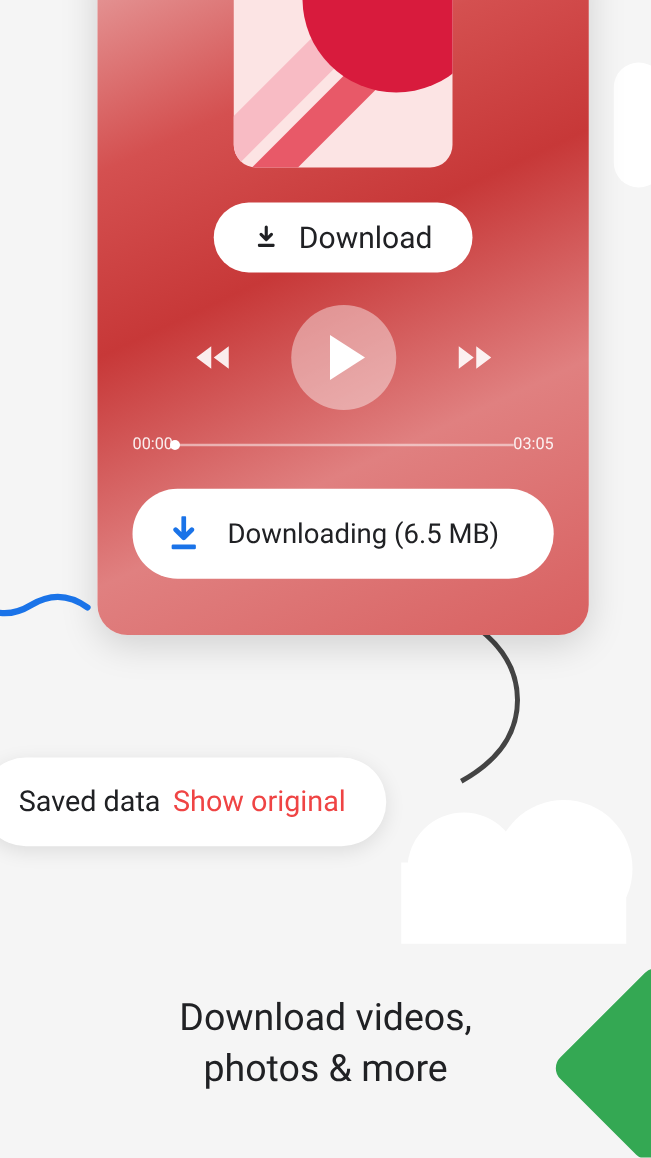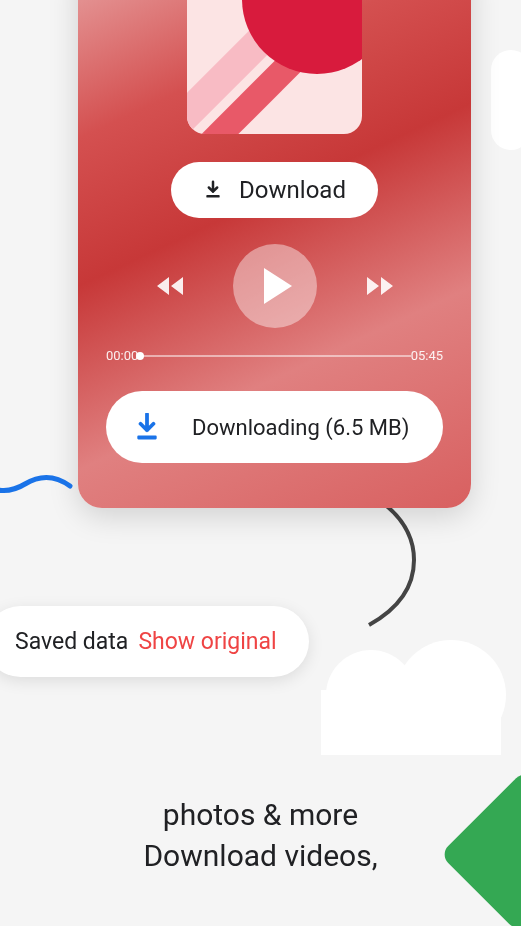--- a/index.html
+++ b/index.html
@@ -191,21 +191,21 @@
       background: white;
       border-radius: 50%;
     }
     
     .downloading-pill {
       background: white;
       border-radius: 50px;
       padding: 22px 28px;
       display: flex;
       align-items: center;
-      gap: 32px;
+      gap: 22px;
       margin-top: 28px;
       font-size: 22px;
       color: #202124;
     }
     .downloading-icon {
       width: 26px;
       height: 28px;
     }
     
     .dark-curve {
@@ -287,33 +287,33 @@
     <div class="forward-icon">
       <svg width="32" height="24" viewBox="0 0 32 24" fill="rgba(255,255,255,0.9)">
         <path d="M18 12 L6 3 L6 21 Z M32 12 L20 3 L20 21 Z"></path>
       </svg>
     </div>
   </div>
 
   <div class="progress-row">
     <span>00:00</span>
     <div class="progress-bar"></div>
-    <span>05:45</span>
+    <span>03:05</span>
   </div>
 
   <div class="downloading-pill">
     <svg class="downloading-icon" viewBox="0 0 24 26" fill="#1a73e8">
       <path d="M12 1 L12 16 M12 16 L6 10 M12 16 L18 10" stroke="#1a73e8" stroke-width="3.5" fill="none" stroke-linecap="round" stroke-linejoin="round"></path>
       <rect x="3" y="21" width="18" height="3.5" rx="1"></rect>
     </svg>
     <span>Downloading (6.5 MB)</span>
   </div>
 </div>
 
 <div class="saved-data-pill">
   <span class="saved-label">Saved data</span>
   <span class="show-original">Show original</span>
 </div>
 
 <div class="hero-text">
+  <div>Download videos,</div>
   <div>photos &amp; more</div>
-  <div>Download videos,</div>
 </div>
 
 </body></html>

